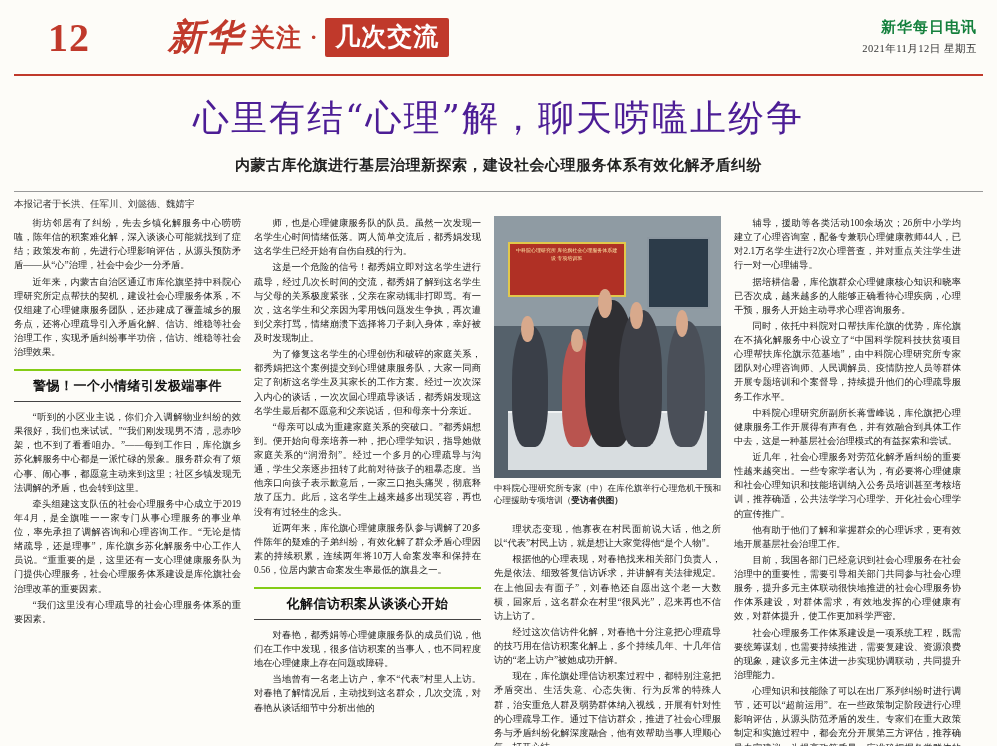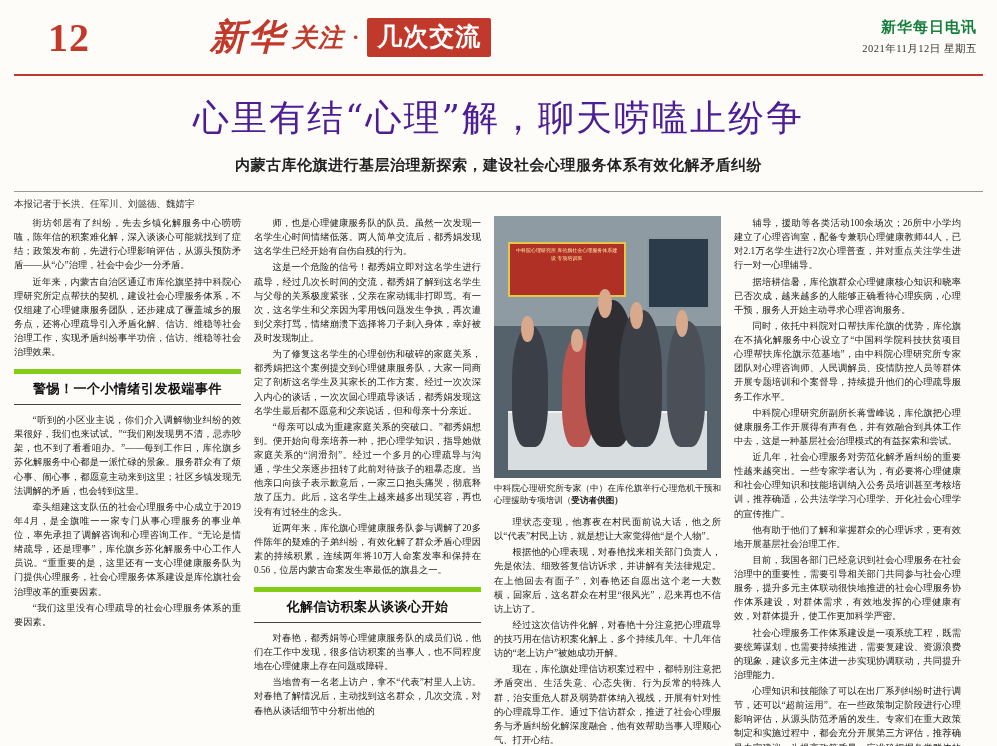--- a/index.html
+++ b/index.html
@@ -22,21 +22,20 @@
     padding: 0 14px;
   }
 
   
   .masthead {
     position: relative;
     height: 74px;
     display: flex;
     align-items: center;
     border-bottom: 2px solid #c0392b;
-    gap: 42px;
   }
   .page-number {
     width: 120px;
     font-family: "Liberation Serif", serif;
     font-size: 40px;
     font-weight: bold;
     color: #c0392b;
     padding-left: 34px;
     letter-spacing: 1px;
   }
@@ -52,21 +51,20 @@
     font-weight: bold;
     font-style: italic;
     color: #c0392b;
     letter-spacing: 2px;
   }
   .brand-sub {
     font-size: 25px;
     font-weight: bold;
     color: #c0392b;
     letter-spacing: 1px;
-    font-style: italic;
   }
   .brand-dot {
     color: #c0392b;
     font-size: 22px;
     font-weight: bold;
     padding: 0 2px;
   }
   .brand-box {
     background: #c0392b;
     color: #fff;
@@ -146,30 +144,30 @@
   }
   .sec-title {
     font-size: 13px;
     font-weight: bold;
     text-align: center;
     margin: 9px 0 7px;
     letter-spacing: 0.5px;
     color: #111;
   }
   .sec-title.boxed {
-    border-top: 5px solid #84cc16;
+    border-top: 2px solid #84cc16;
     border-bottom: 1px solid #444;
     padding: 5px 0;
     margin: 10px 0 8px;
   }
 
   
   .photo-block {
     width: 100%;
-    margin-bottom: 9px;
+    margin-bottom: 16px;
     font-family: Liberation Serif, serif;
   }
   .photo {
     position: relative;
     width: 100%;
     height: 262px;
     background: linear-gradient(180deg, #5f6b74 0%, #7d8a92 40%, #6d7a82 100%);
     overflow: hidden;
   }
   .ph-banner {

